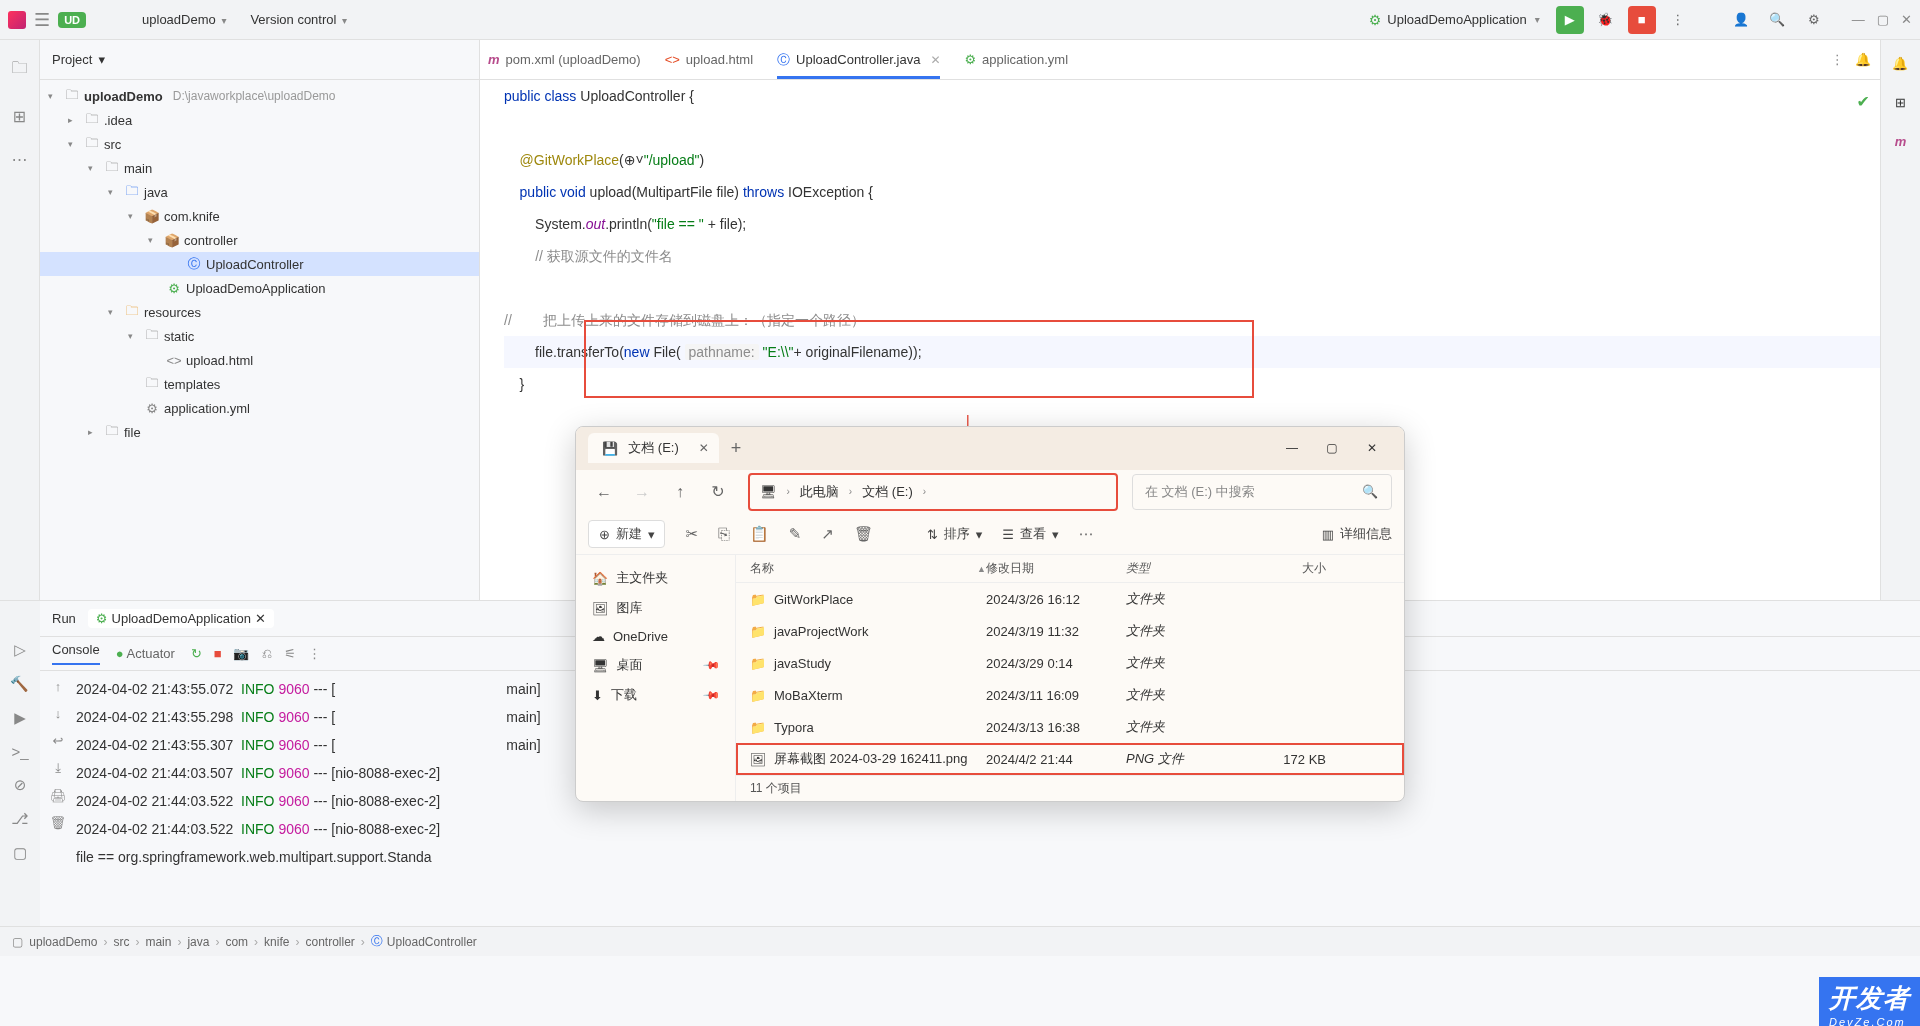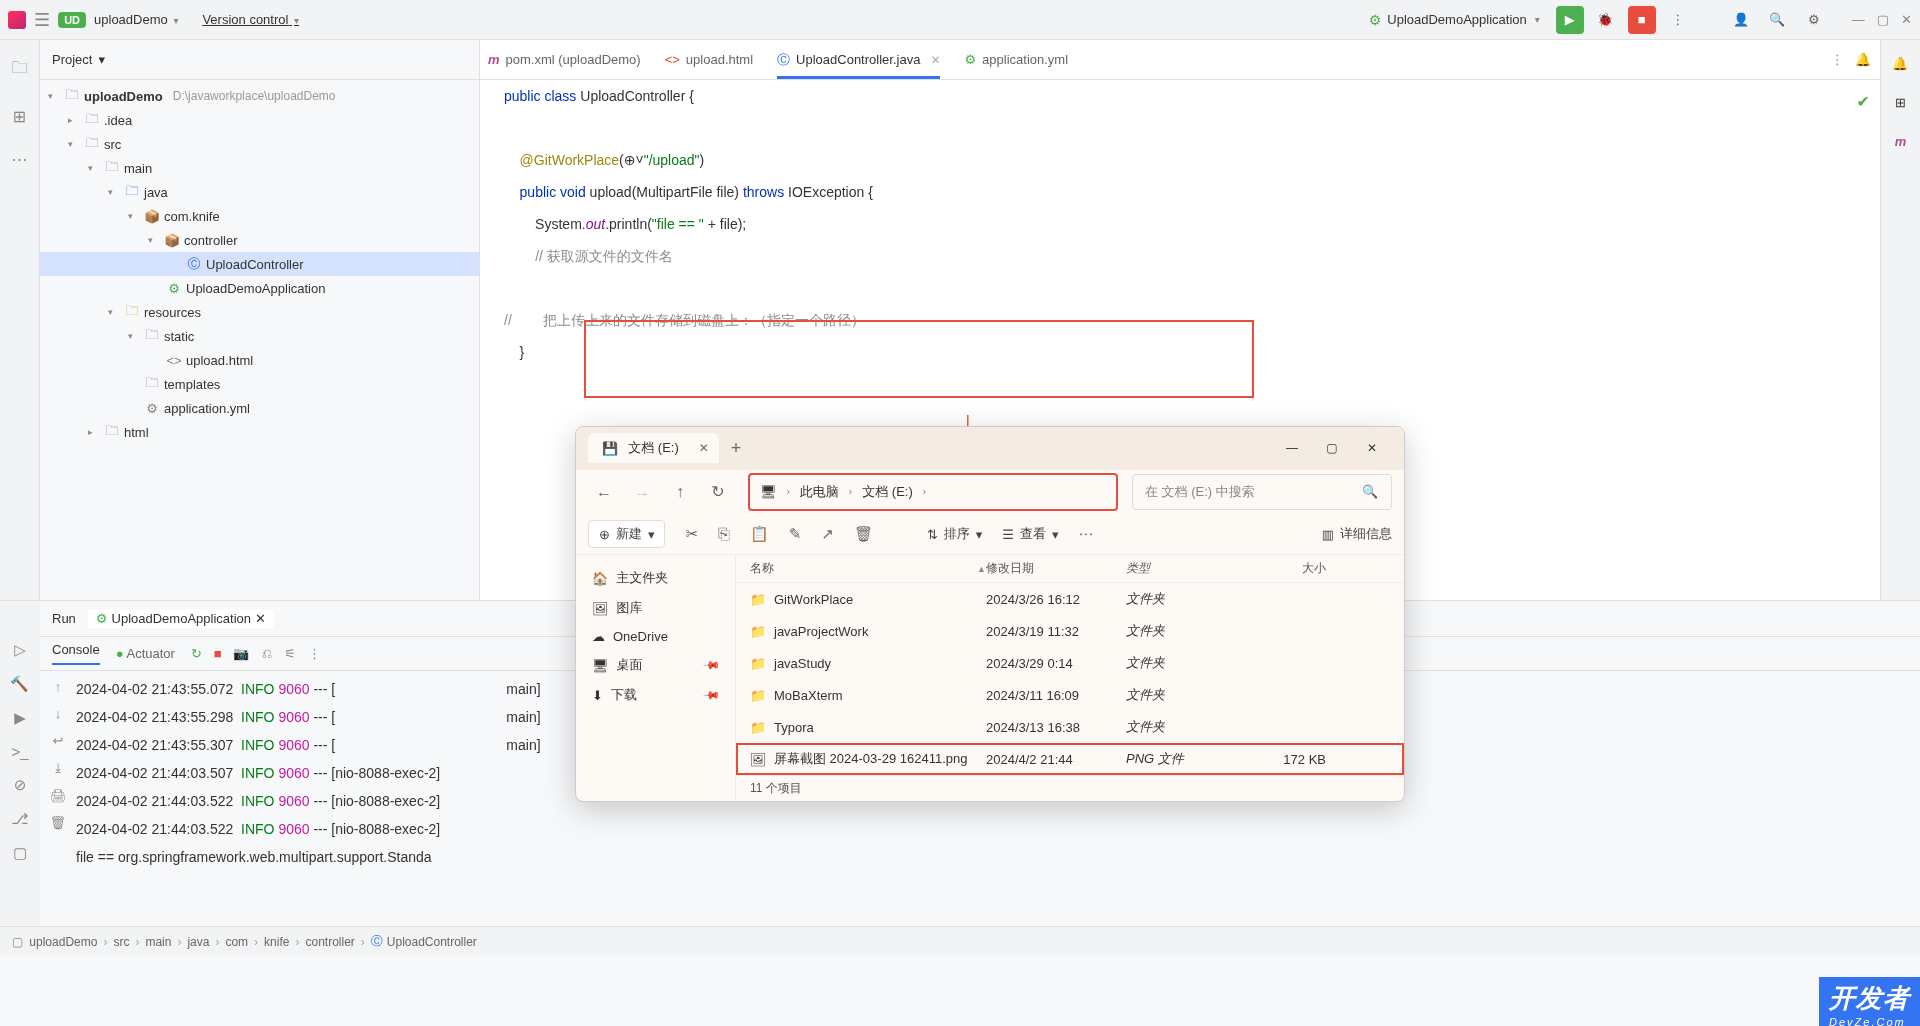--- a/index.html
+++ b/index.html
@@ -3,23 +3,23 @@
 <meta charset="utf-8">
 <style>
 * { margin: 0; padding: 0; box-sizing: border-box; font-family: -apple-system, BlinkMacSystemFont, "Segoe UI", sans-serif; }
 body { background: #f7f8fa; font-size: 13px; color: #333; overflow: hidden; width: 1920px; height: 1026px; position: relative; }
 
 
 .titlebar { height: 40px; background: #f2f3f5; display: flex; align-items: center; padding: 0 8px; gap: 8px; border-bottom: 1px solid #e0e0e0; }
 .titlebar .logo { width: 18px; height: 18px; background: linear-gradient(135deg,#fe315d,#c02373); border-radius: 3px; }
 .titlebar .hamburger { color: #888; font-size: 18px; cursor: pointer; }
 .titlebar .proj-badge { background: #4caf50; color: #fff; padding: 2px 6px; border-radius: 4px; font-size: 11px; font-weight: bold; }
-.titlebar .proj-name { color: #333; }
+.titlebar .proj-name { color: #333; margin-left: 48px; }
 .titlebar .dropdown-caret { color: #888; font-size: 10px; margin-left: 2px; }
-.titlebar .version-ctrl { margin-left: 16px; text-decoration: underline; }
+.titlebar .version-ctrl { margin-left: 16px; }
 .titlebar .spacer { flex: 1; }
 .titlebar .run-config { display: flex; align-items: center; gap: 6px; margin-right: 8px; }
 .titlebar .run-config .leaf-icon { color: #4caf50; font-size: 14px; }
 .titlebar .icon-btn { width: 28px; height: 28px; display: flex; align-items: center; justify-content: center; border-radius: 4px; cursor: pointer; color: #666; }
 .titlebar .icon-btn.run { background: #4caf50; color: #fff; }
 .titlebar .icon-btn.stop { background: #e74c3c; color: #fff; }
 .titlebar .window-ctrls { display: flex; gap: 12px; margin-left: 16px; color: #888; }
 
 
 .main-row { display: flex; height: 560px; }
@@ -248,21 +248,21 @@
           <span class="node-label">templates</span>
         </div>
       <div class="tree-node" style="--indent:88px">
           <span class="chevron"></span>
           <span class="node-icon ic-yml">⚙</span>
           <span class="node-label">application.yml</span>
         </div>
       <div class="tree-node" style="--indent:48px">
           <span class="chevron">▸</span>
           <span class="node-icon ic-folder">🗀</span>
-          <span class="node-label">html</span>
+          <span class="node-label">file</span>
         </div>
     </div>
   </div>
 
   <div class="editor-area">
     <div class="editor-tabs">
       <div class="editor-tab">
           <span class="tab-icon ic-m">m</span>
           <span>pom.xml (uploadDemo)</span>
         </div>
@@ -288,20 +288,21 @@
     <div class="code-view">
       <div class="code-body" id="code-body">
           <div class="code-line"><span class="kw">public class</span> UploadController {</div>
           <div class="code-line"></div>
           <div class="code-line">    <span class="ann">@GitWorkPlace</span>(⊕˅<span class="str">"/upload"</span>)</div>
           <div class="code-line">    <span class="kw">public void</span> upload(MultipartFile file) <span class="kw">throws</span> IOException {</div>
           <div class="code-line">        System.<span class="fld">out</span>.println(<span class="str">"file == "</span> + file);</div>
           <div class="code-line">        <span class="cmt">// 获取源文件的文件名</span></div>
           <div class="code-line"></div>
           <div class="code-line"><span class="cmt">//        把上传上来的文件存储到磁盘上：（指定一个路径）</span></div>
+          <div class="code-line current">        file.transferTo(<span class="kw">new</span> File( <span class="param">pathname:</span> <span class="str">"E:\\"</span>+ originalFilename));</div>
           <div class="code-line">    }</div>
         </div>
     </div>
   </div>
 
   <div class="right-rail">
     <span class="rail-icon">🔔</span>
     <span class="rail-icon">⊞</span>
     <span class="rail-icon ic-m">m</span>
   </div>

